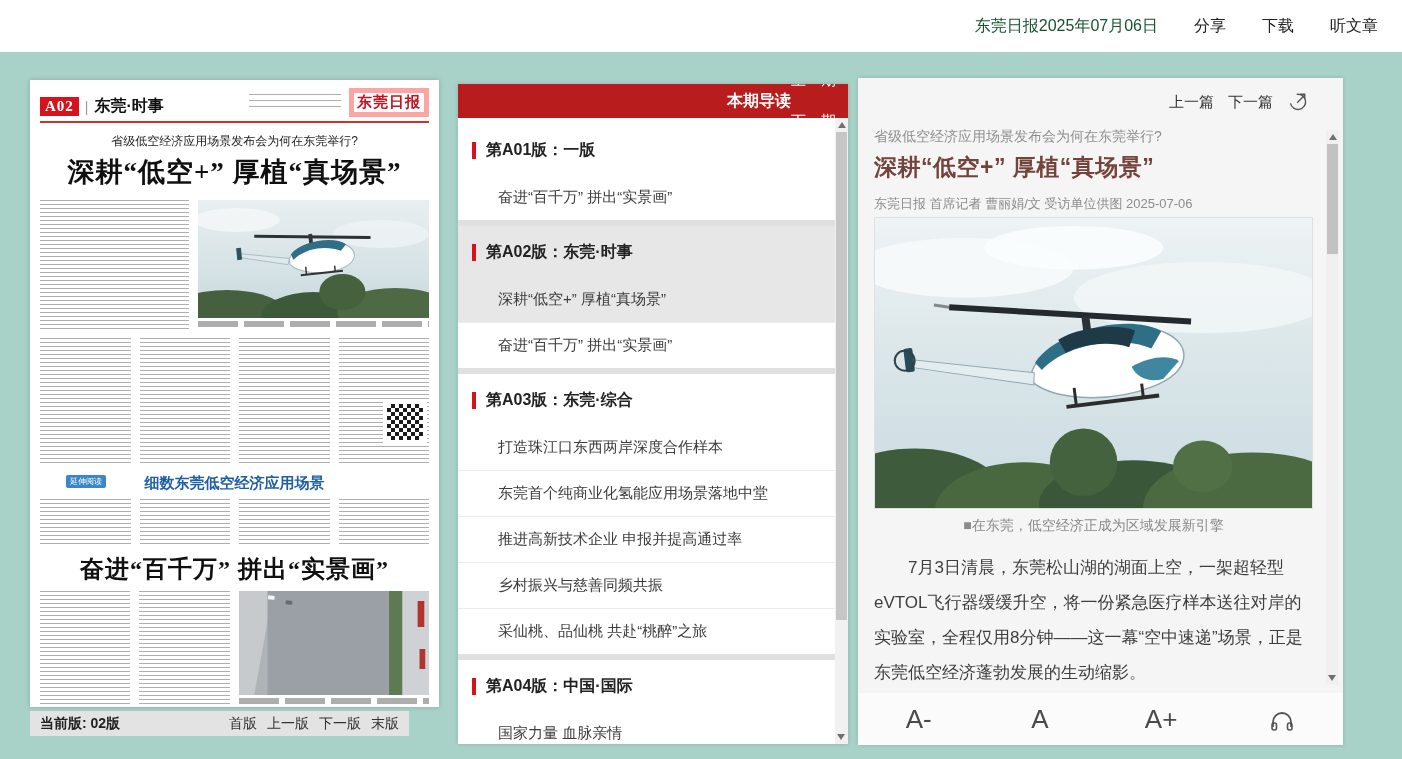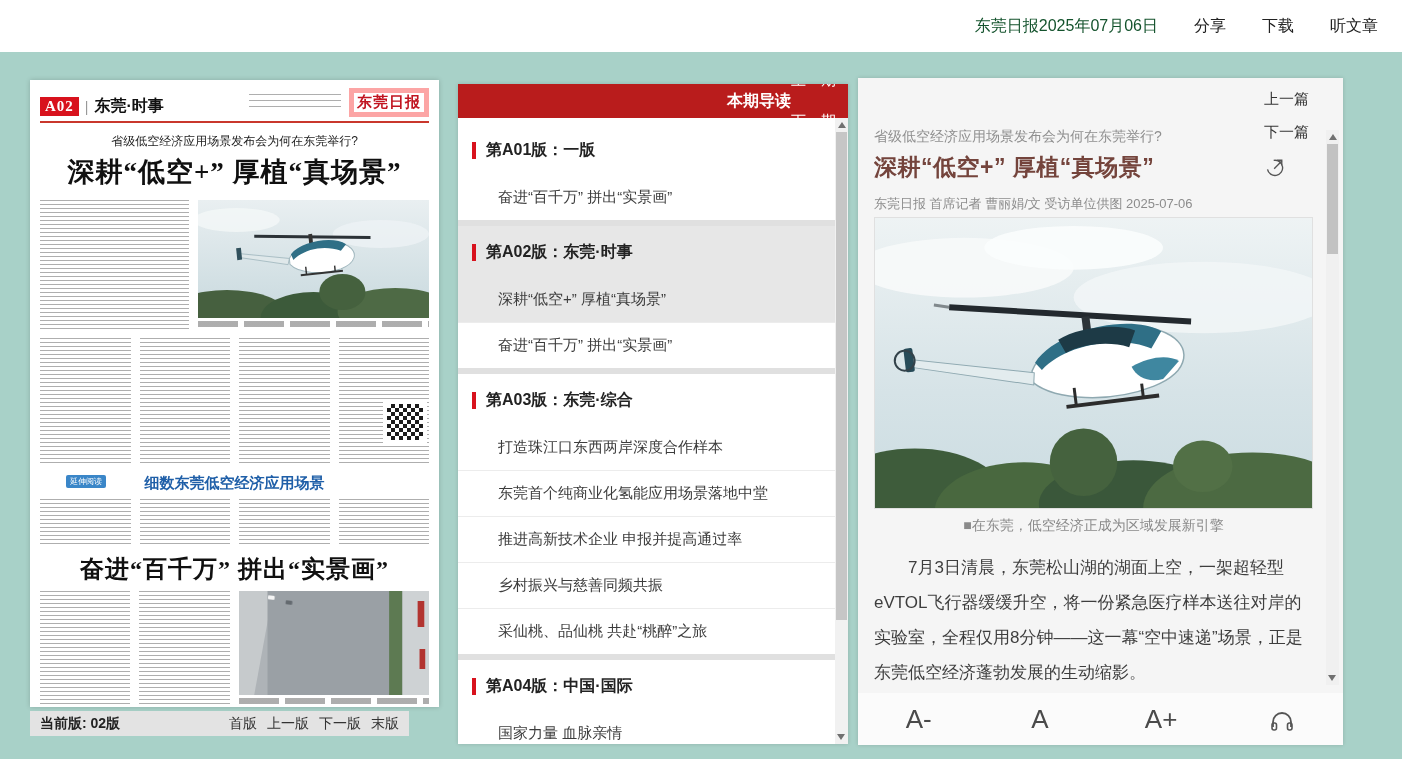--- a/index.html
+++ b/index.html
@@ -78,21 +78,21 @@
   .gscroll{position:absolute;top:34px;right:0;bottom:0;width:13px;background:#f1f1f1;}
   .arrow-up{width:0;height:0;border-left:4px solid transparent;border-right:4px solid transparent;
     border-bottom:6px solid #707070;margin:4px auto 2px auto;}
   .arrow-down{width:0;height:0;border-left:4px solid transparent;border-right:4px solid transparent;
     border-top:6px solid #707070;margin:2px auto 4px auto;position:absolute;bottom:0;left:2px;}
   .gthumb{position:absolute;top:14px;left:1px;width:11px;height:78%;background:#c6c6c6;}
 
   
   .article{position:absolute;left:858px;top:78px;width:485px;height:667px;background:#f5f5f5;
     box-shadow:0 0 4px rgba(0,0,0,.15);overflow:hidden;}
-  .art-links{position:absolute;top:12px;right:34px;display:flex;align-items:flex-start;gap:14px;flex-direction:column;}
+  .art-links{position:absolute;top:12px;right:34px;display:flex;align-items:flex-end;gap:14px;}
   .art-links a{font-size:15px;color:#333;text-decoration:none;cursor:pointer;}
   .expand{width:22px;height:22px;cursor:pointer;}
   .art-content{position:absolute;top:46px;left:16px;right:30px;bottom:52px;overflow:hidden;}
   .art-kicker{font-size:14px;color:#8f8f8f;margin:4px 0 6px 0;}
   .art-title{font-size:23px;font-weight:bold;color:#74443c;margin:0 0 12px 0;letter-spacing:.5px;}
   .art-byline{font-size:13px;color:#8c8c8c;margin-bottom:4px;}
   .art-photo svg{width:100%;height:292px;display:block;border:1px solid #e0e0e0;box-sizing:border-box;background:#fff;}
   .art-caption{text-align:center;font-size:14px;color:#8a8a8a;margin:8px 0 16px 0;}
   .art-p{font-size:17px;line-height:2.05;color:#3e3e3e;text-indent:2em;margin:16px 0 12px 0;}
   

